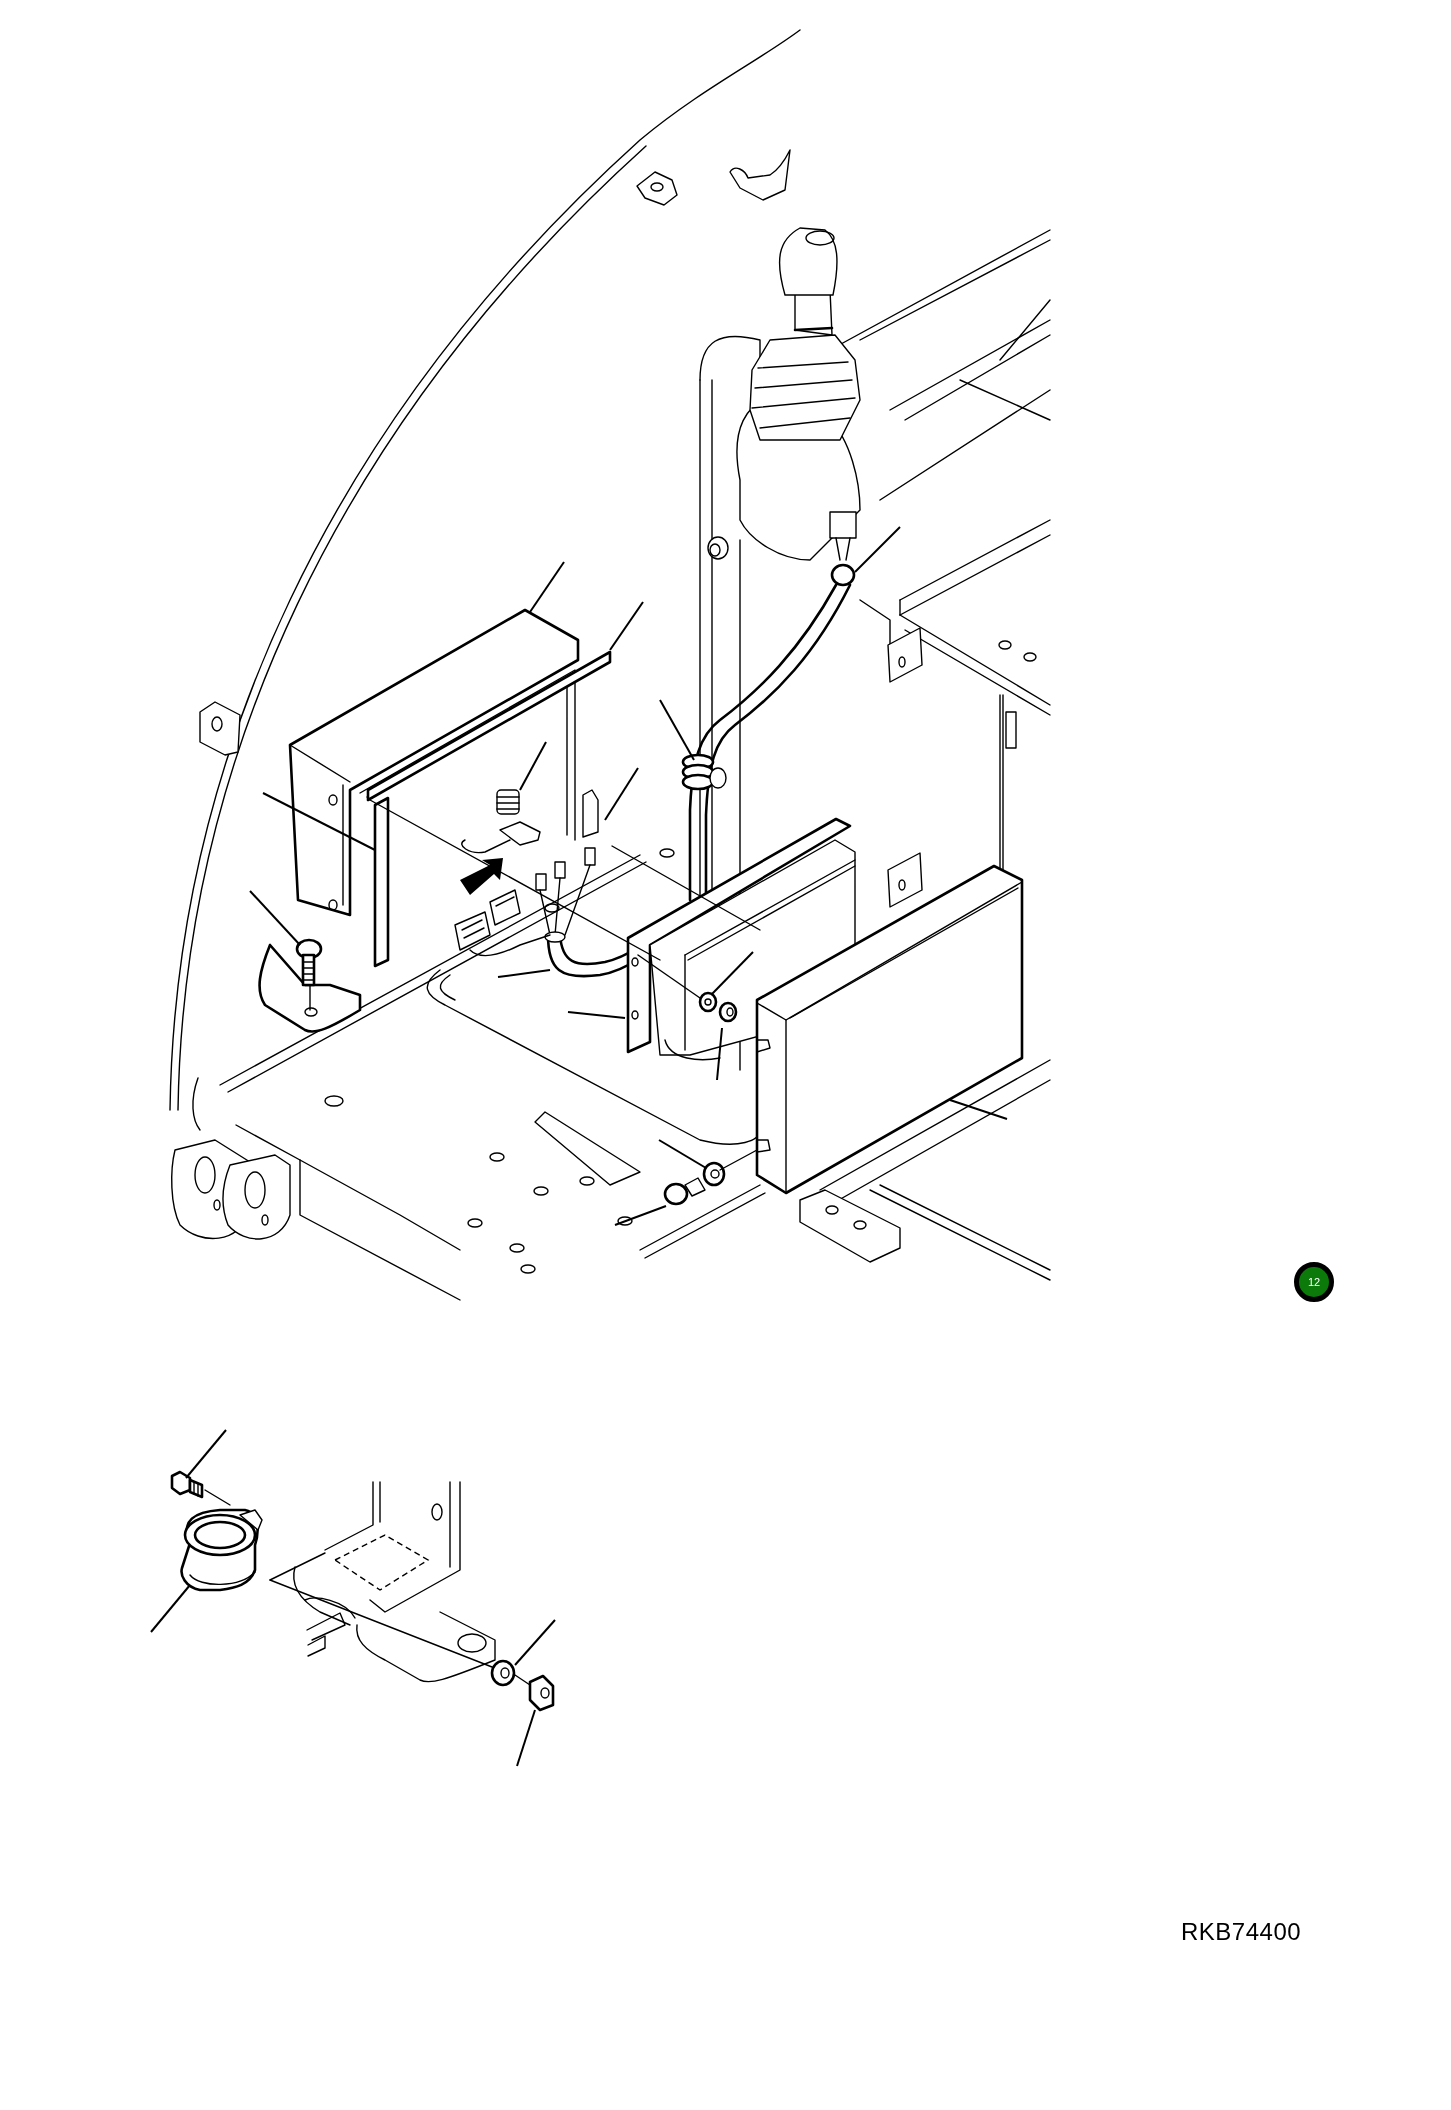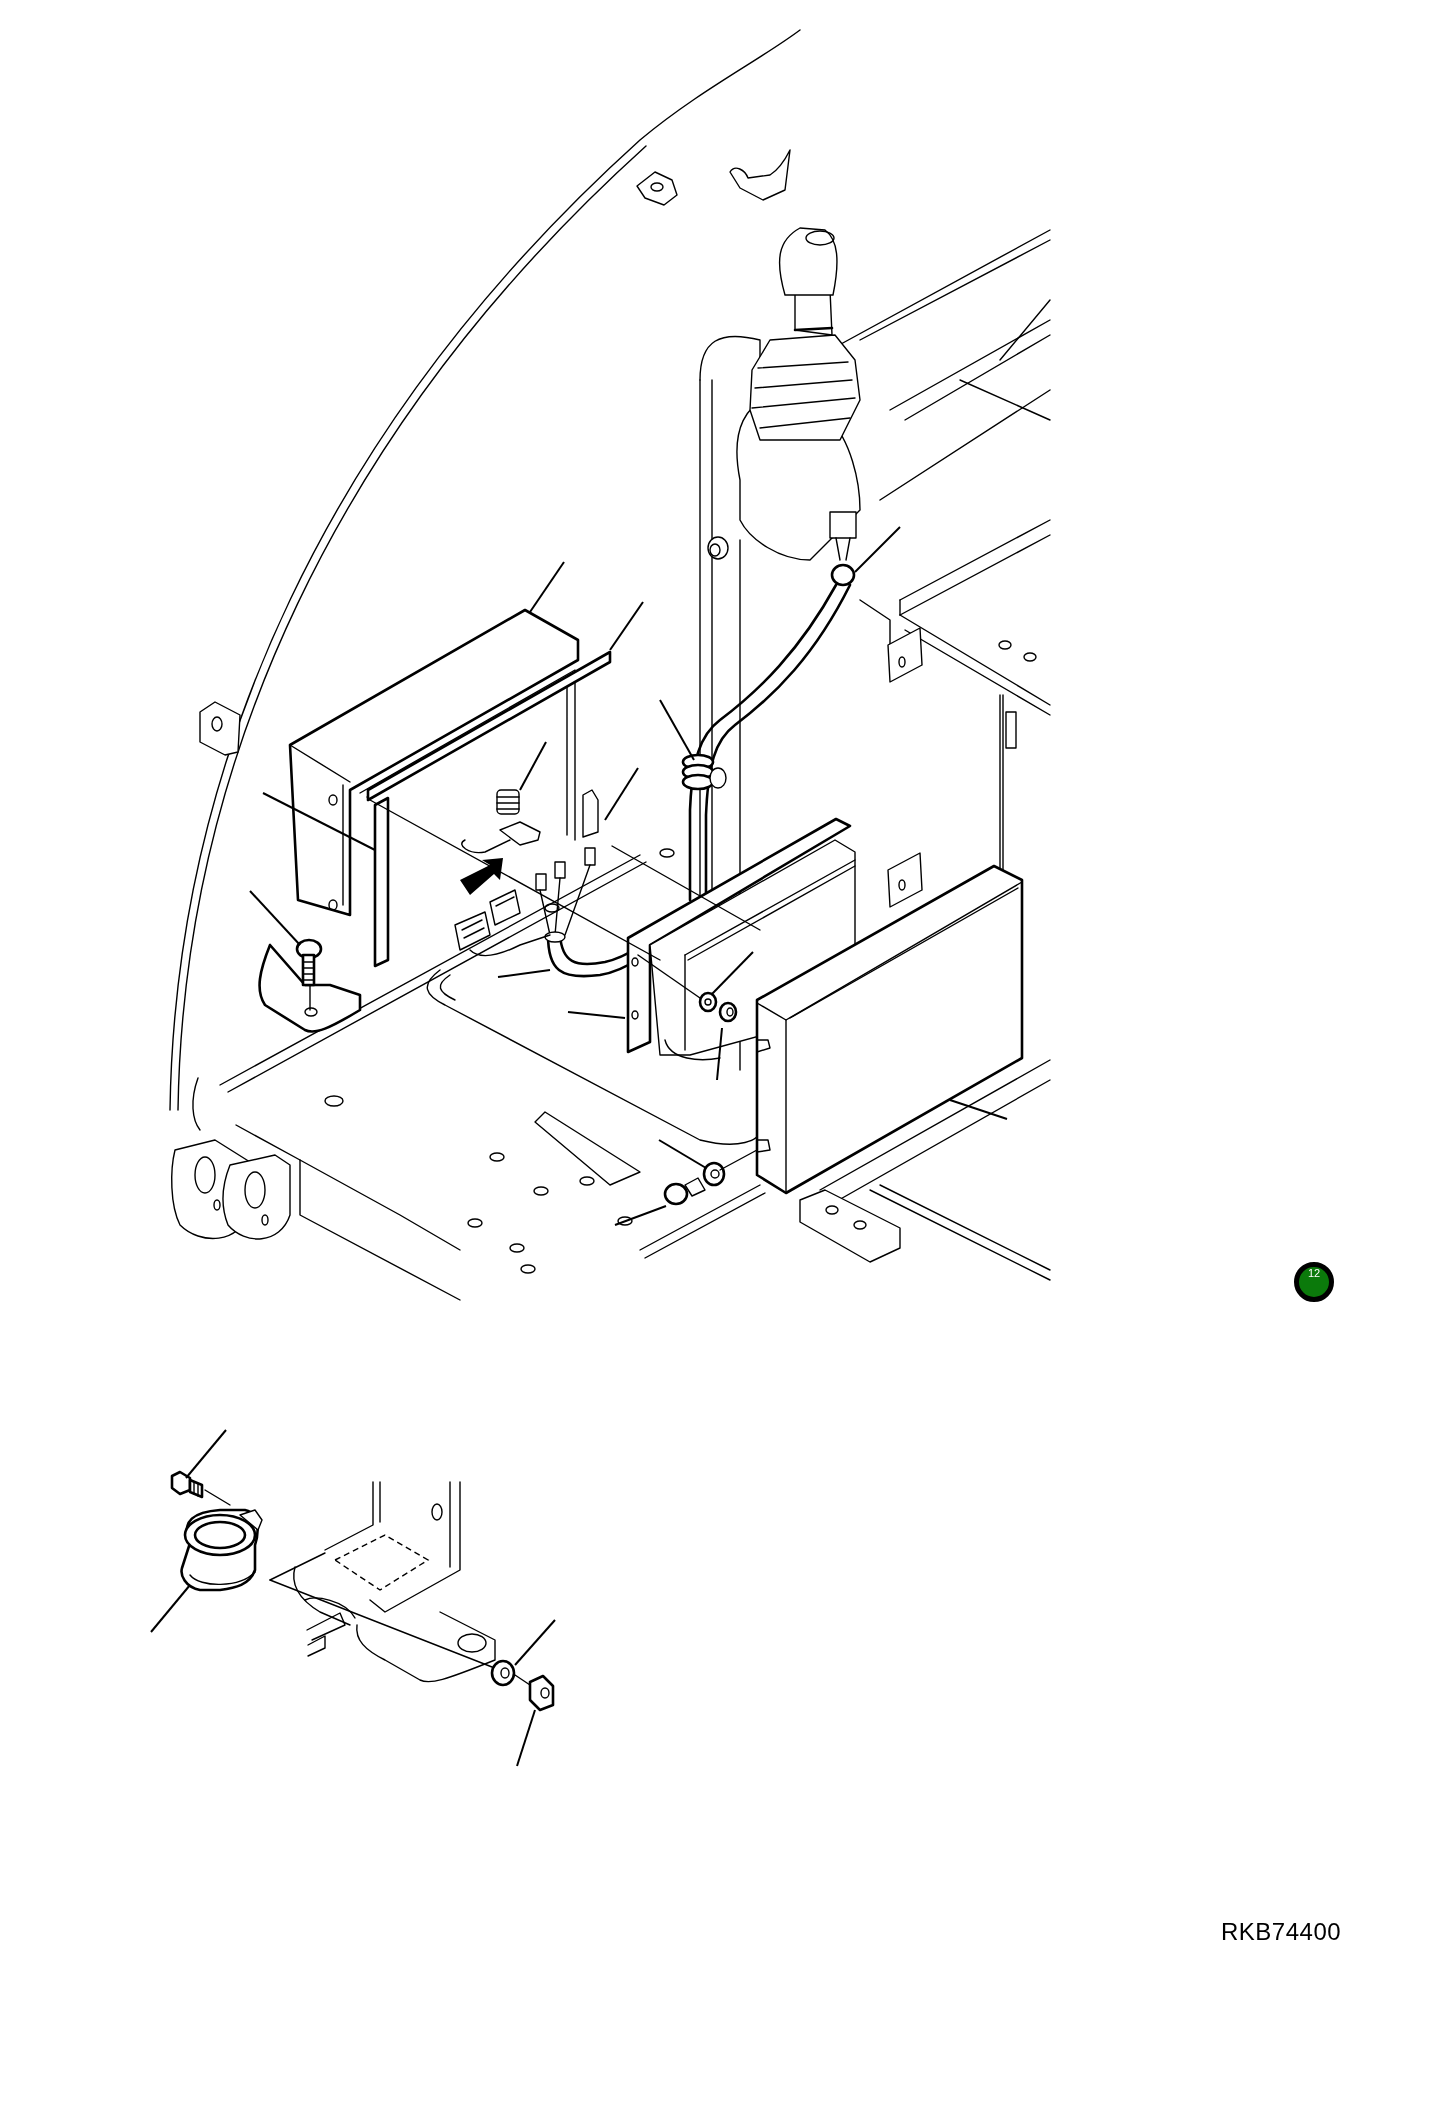--- a/index.html
+++ b/index.html
@@ -3,27 +3,26 @@
 <meta charset="utf-8">
 <style>
   html, body { margin: 0; padding: 0; background: #ffffff; }
   body { width: 1451px; height: 2110px; position: relative; overflow: hidden;
          font-family: "Liberation Sans", sans-serif; }
   .figure { position: absolute; left: 0; top: 0; width: 1451px; height: 2110px; }
   .figure svg { position: absolute; left: 0; top: 0; }
   .page-badge {
     position: absolute; left: 1294px; top: 1262px; width: 30px; height: 30px;
     border-radius: 50%; background: #0b7a0b; border: 5px solid #000;
-    color: #ffffff; font-size: 11px; display: flex; justify-content: center;
+    color: #ffffff; font-size: 11px; display: flex; align-items: center; justify-content: center;
     box-sizing: content-box;
   }
   .figure-code {
     position: absolute; left: 1181px; top: 1918px; font-size: 24px; color: #000;
     letter-spacing: 0.5px;
-    margin-left: 40px;
   }
   .ln { fill: none; stroke: #000; stroke-width: 1.4; stroke-linejoin: round; stroke-linecap: round; }
   .th { fill: none; stroke: #000; stroke-width: 2.6; stroke-linejoin: round; stroke-linecap: round; }
   .lead { fill: none; stroke: #000; stroke-width: 2; }
   .dash { fill: none; stroke: #000; stroke-width: 1.4; stroke-dasharray: 6 4; }
   .wf { fill: #fff; stroke: #000; stroke-width: 1.4; stroke-linejoin: round; }
   .wt { fill: #fff; stroke: #000; stroke-width: 2.6; stroke-linejoin: round; }
   .blk { fill: #000; stroke: none; }
 </style>
 </head>

